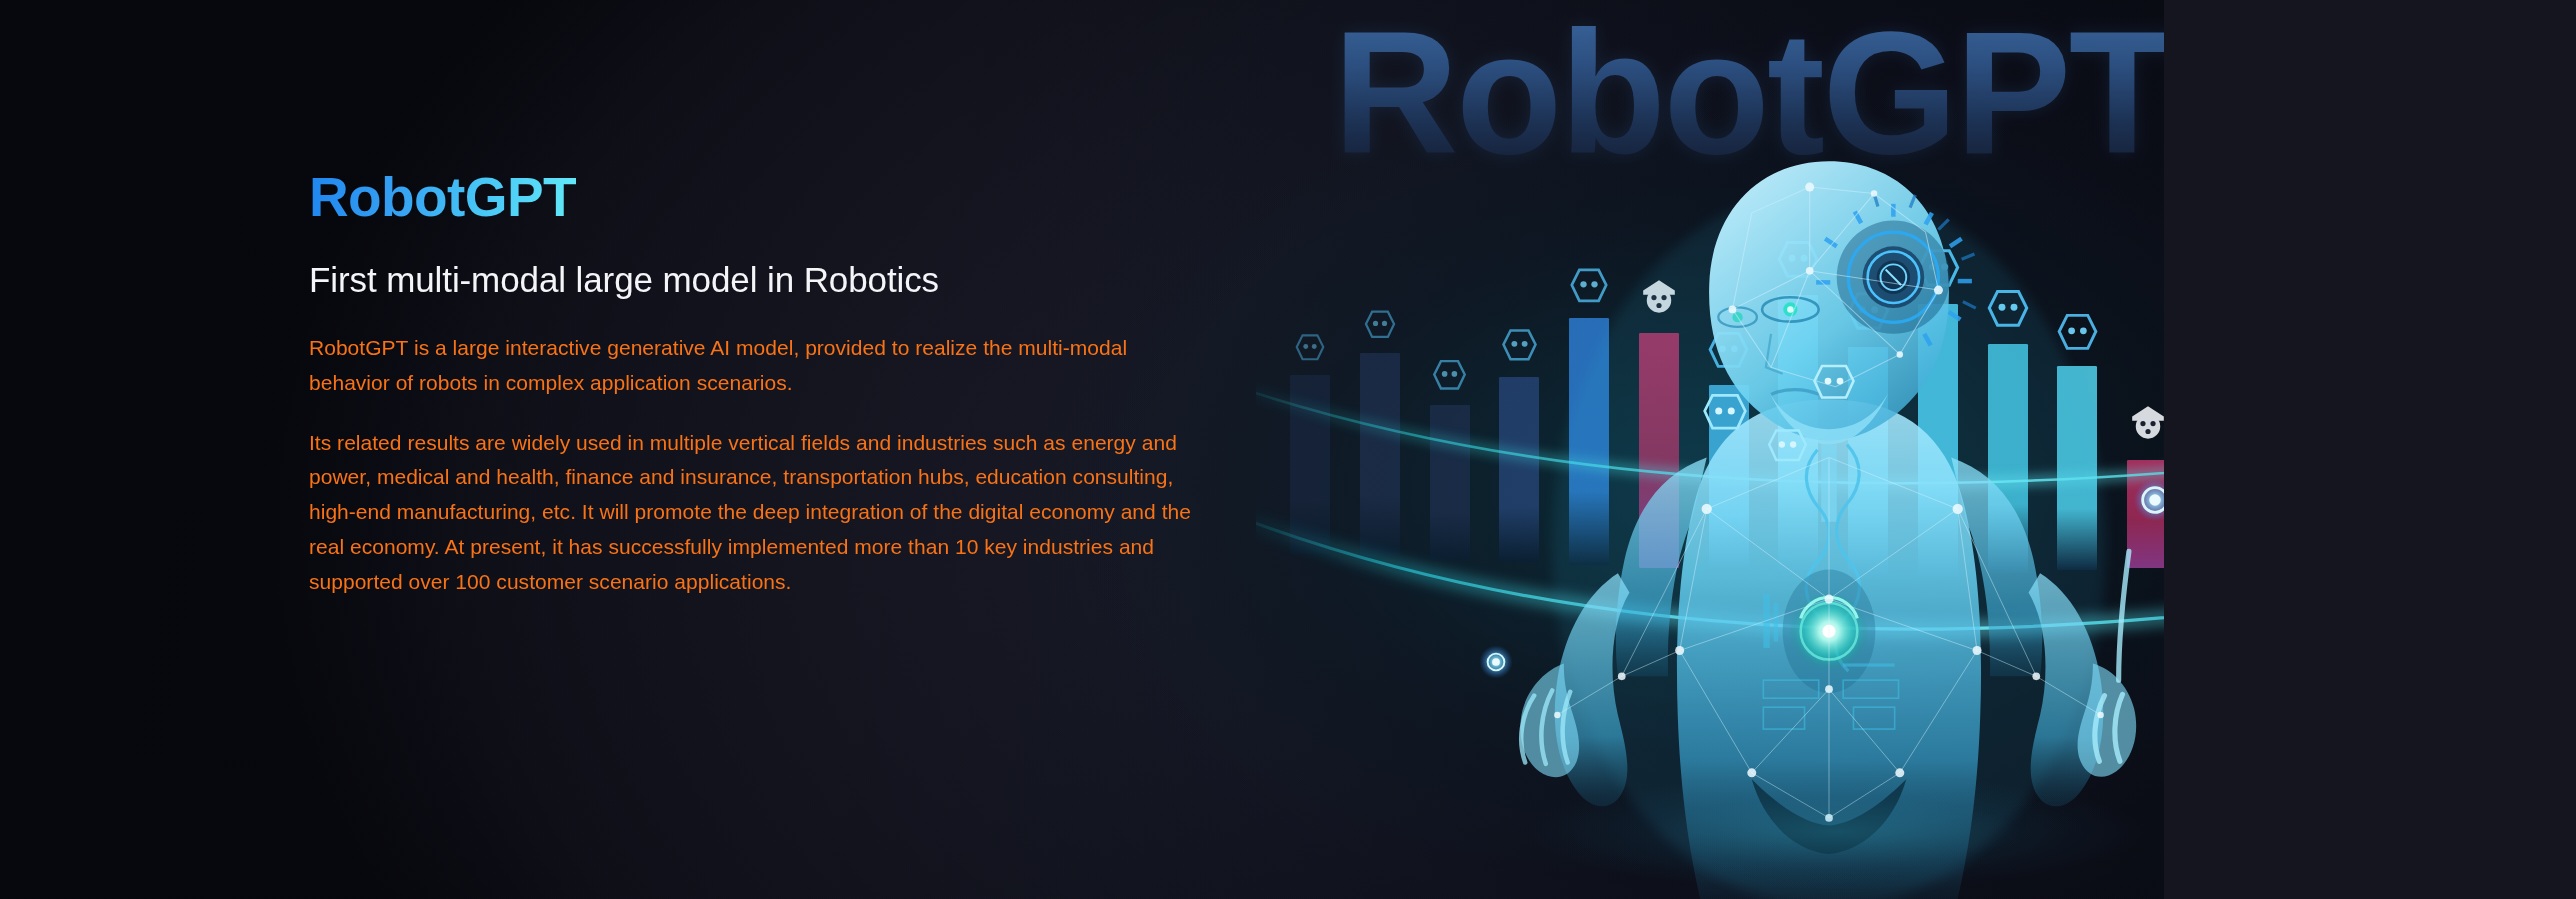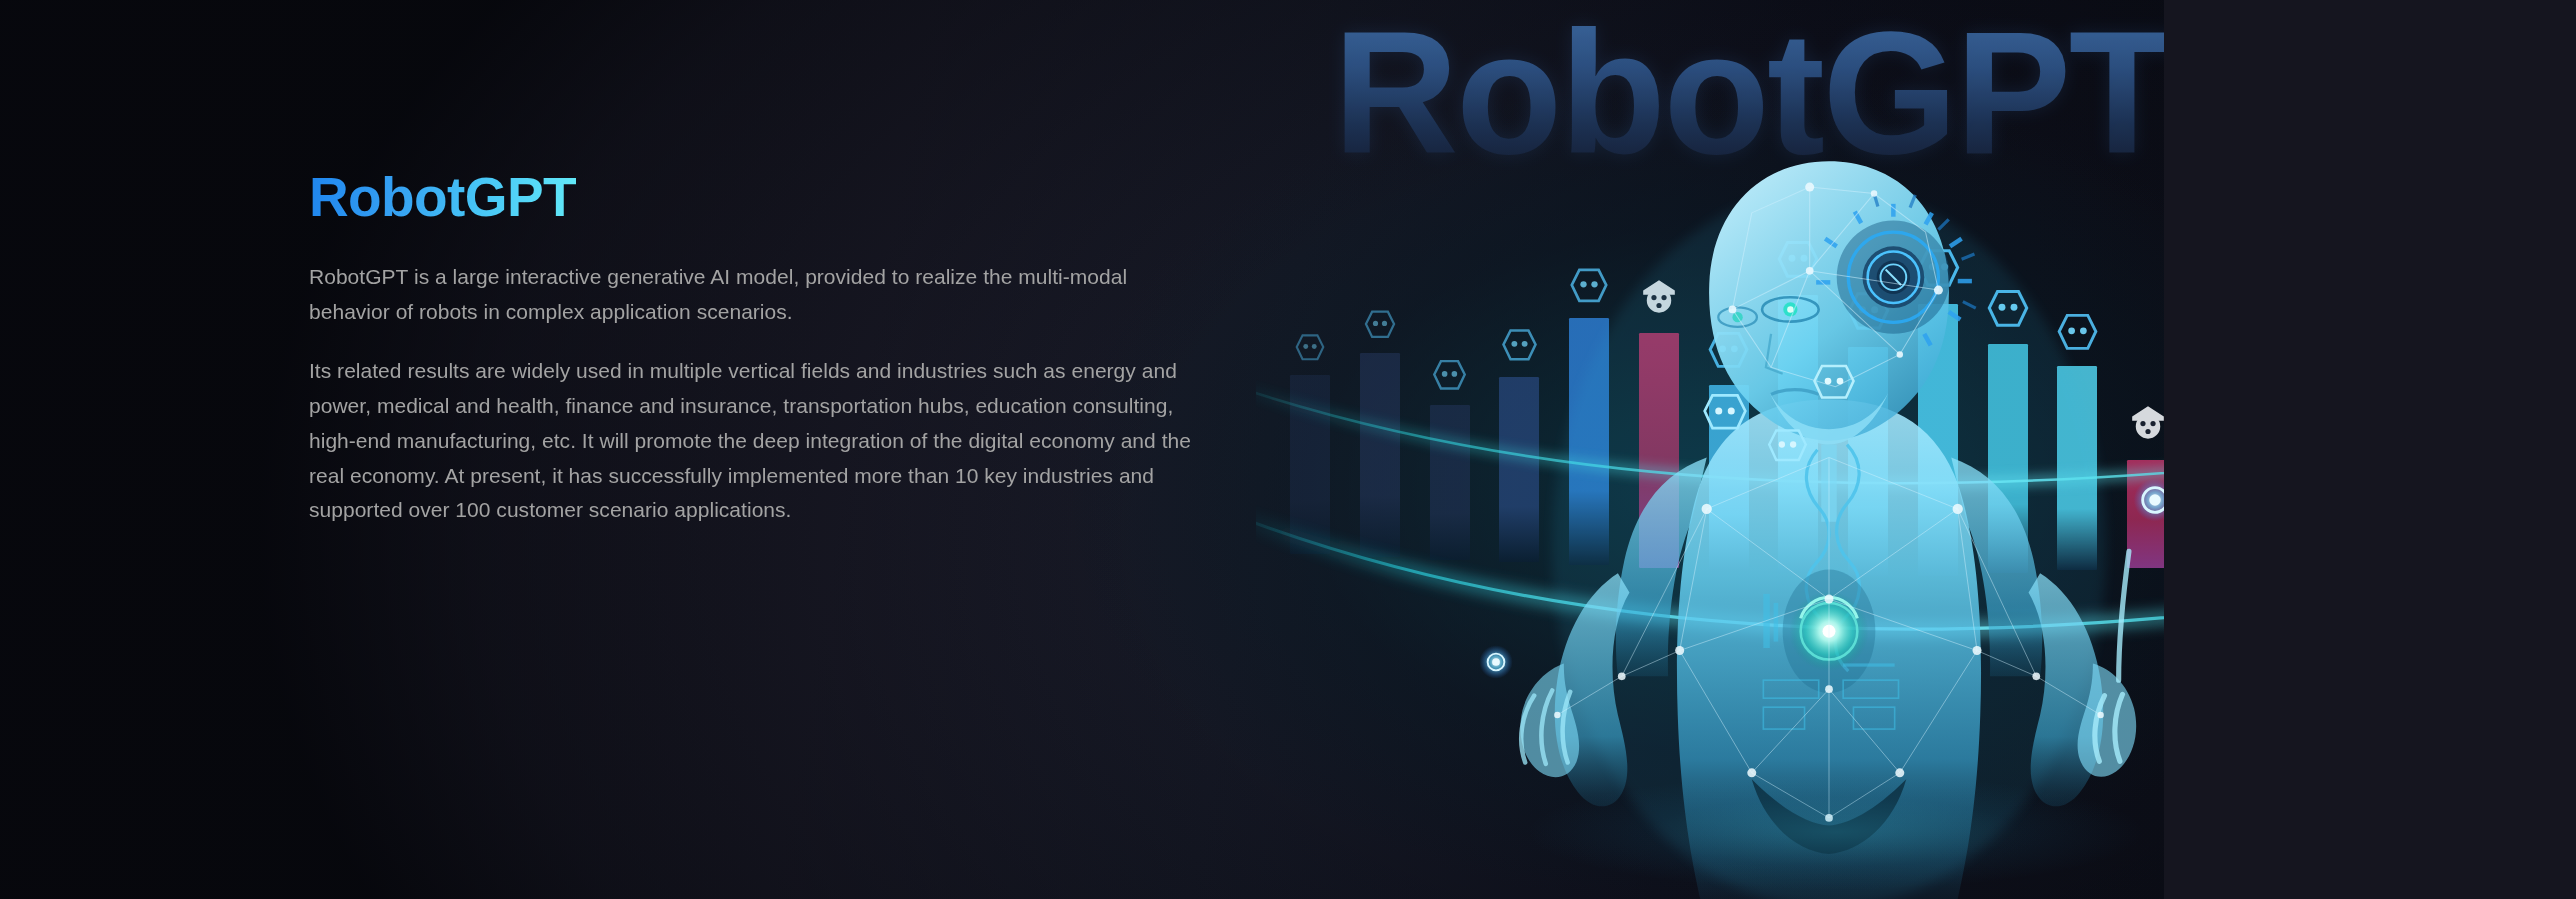--- a/index.html
+++ b/index.html
@@ -62,21 +62,21 @@
     font-size: 35px;
     font-weight: 400;
     color: #f4f5f8;
     margin: 0 0 31px 0;
     line-height: 1.16;
     letter-spacing: -0.1px;
   }
   .para {
     font-size: 21px;
     line-height: 1.66;
-    color: #a3a3a3;
+    color: #f97316;
     margin: 0 0 24.5px 0;
     max-width: 895px;
     letter-spacing: 0.03px;
   }
   .para:last-child { margin-bottom: 13px; }
 
   
   .art {
     position: absolute;
     left: 1256px;
@@ -592,18 +592,19 @@
         </svg>
     </div>
 
     <div class="floor-glow"></div>
   </div>
 
   <div class="bg-vignette"></div>
 
   <div class="text-col">
     <div class="headline">RobotGPT</div>
+    <div class="subhead">First multi-modal large model in Robotics</div>
     <p class="para">RobotGPT is a large interactive generative AI model, provided to realize the multi-modal behavior of robots in complex application scenarios.</p>
     <p class="para">Its related results are widely used in multiple vertical fields and industries such as energy and power, medical and health, finance and insurance, transportation hubs, education consulting, high-end manufacturing, etc. It will promote the deep integration of the digital economy and the real economy. At present, it has successfully implemented more than 10 key industries and supported over 100 customer scenario applications.</p>
   </div>
 
 </div>
 
 
 </body></html>

